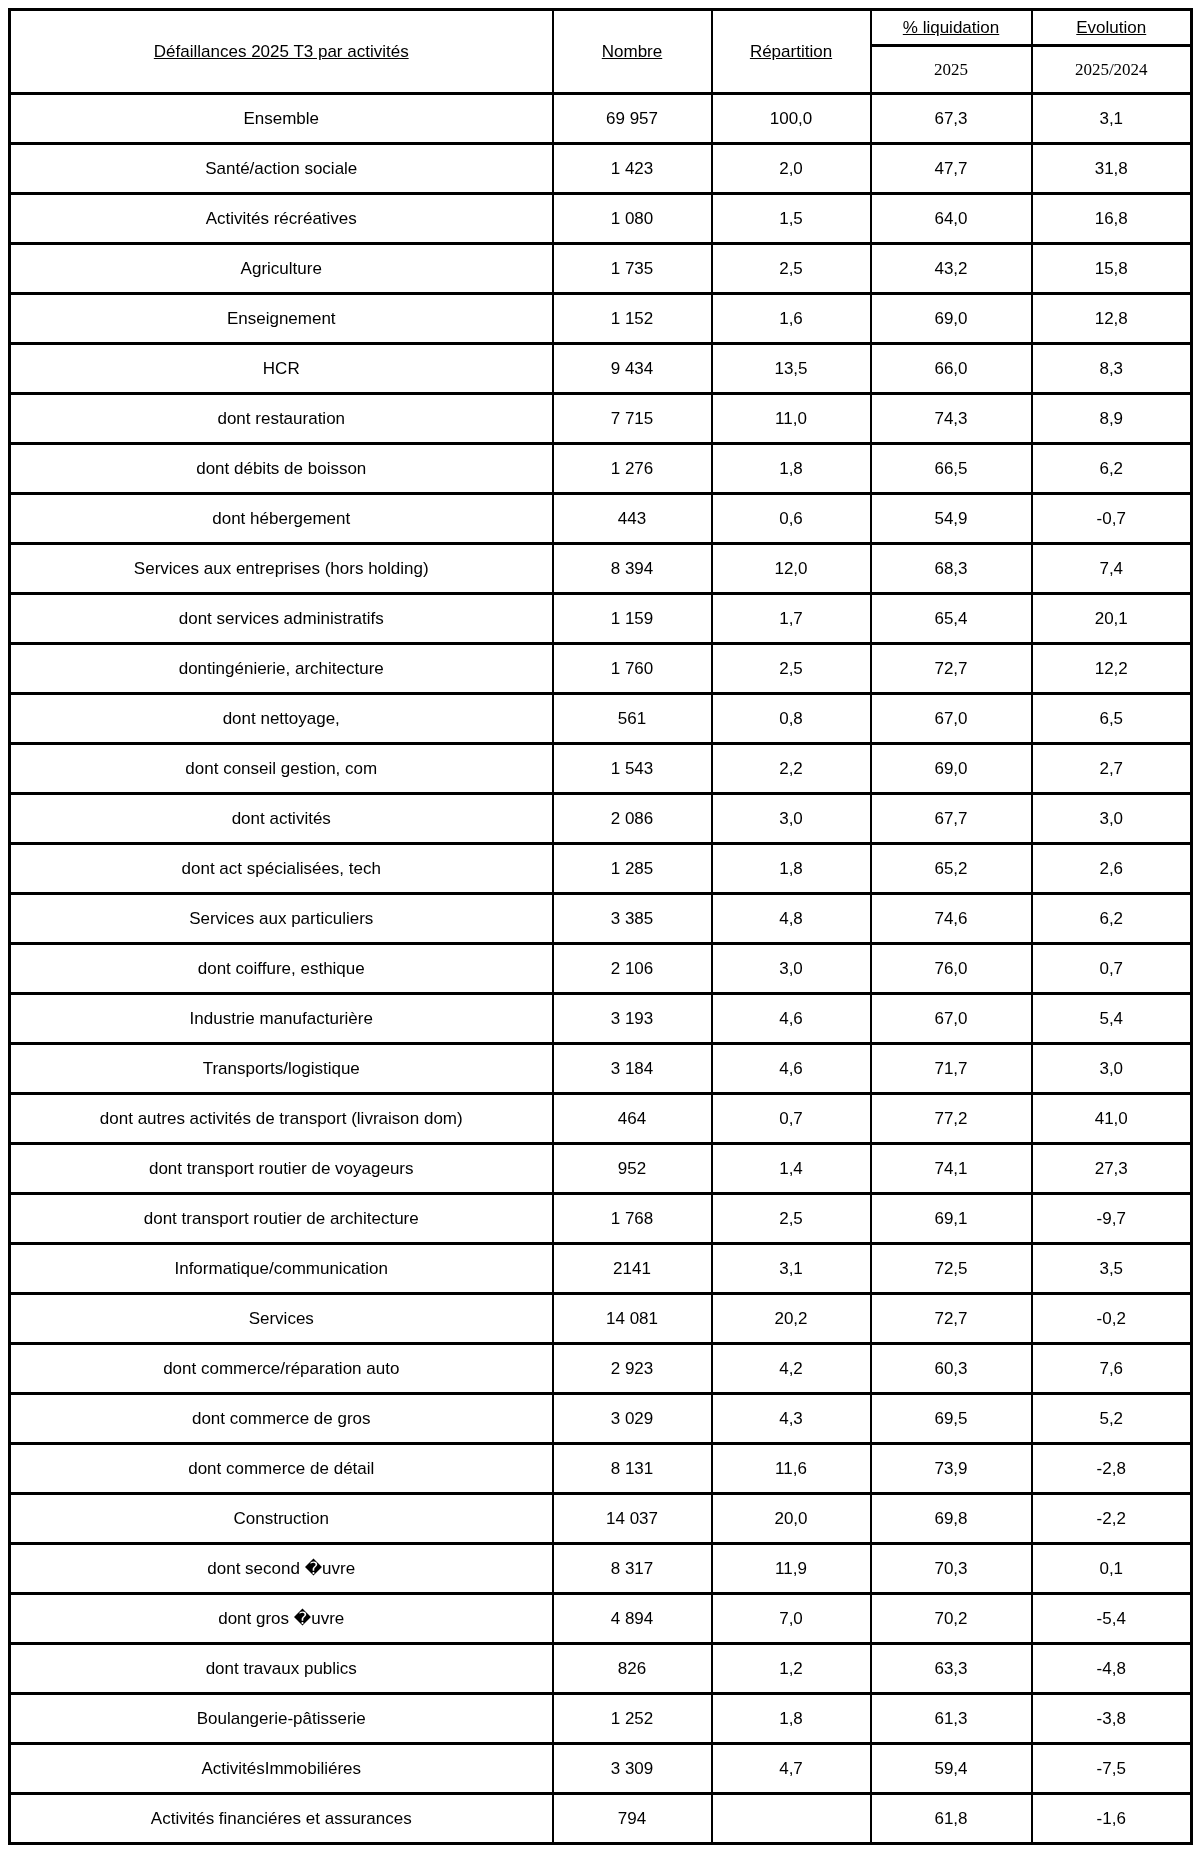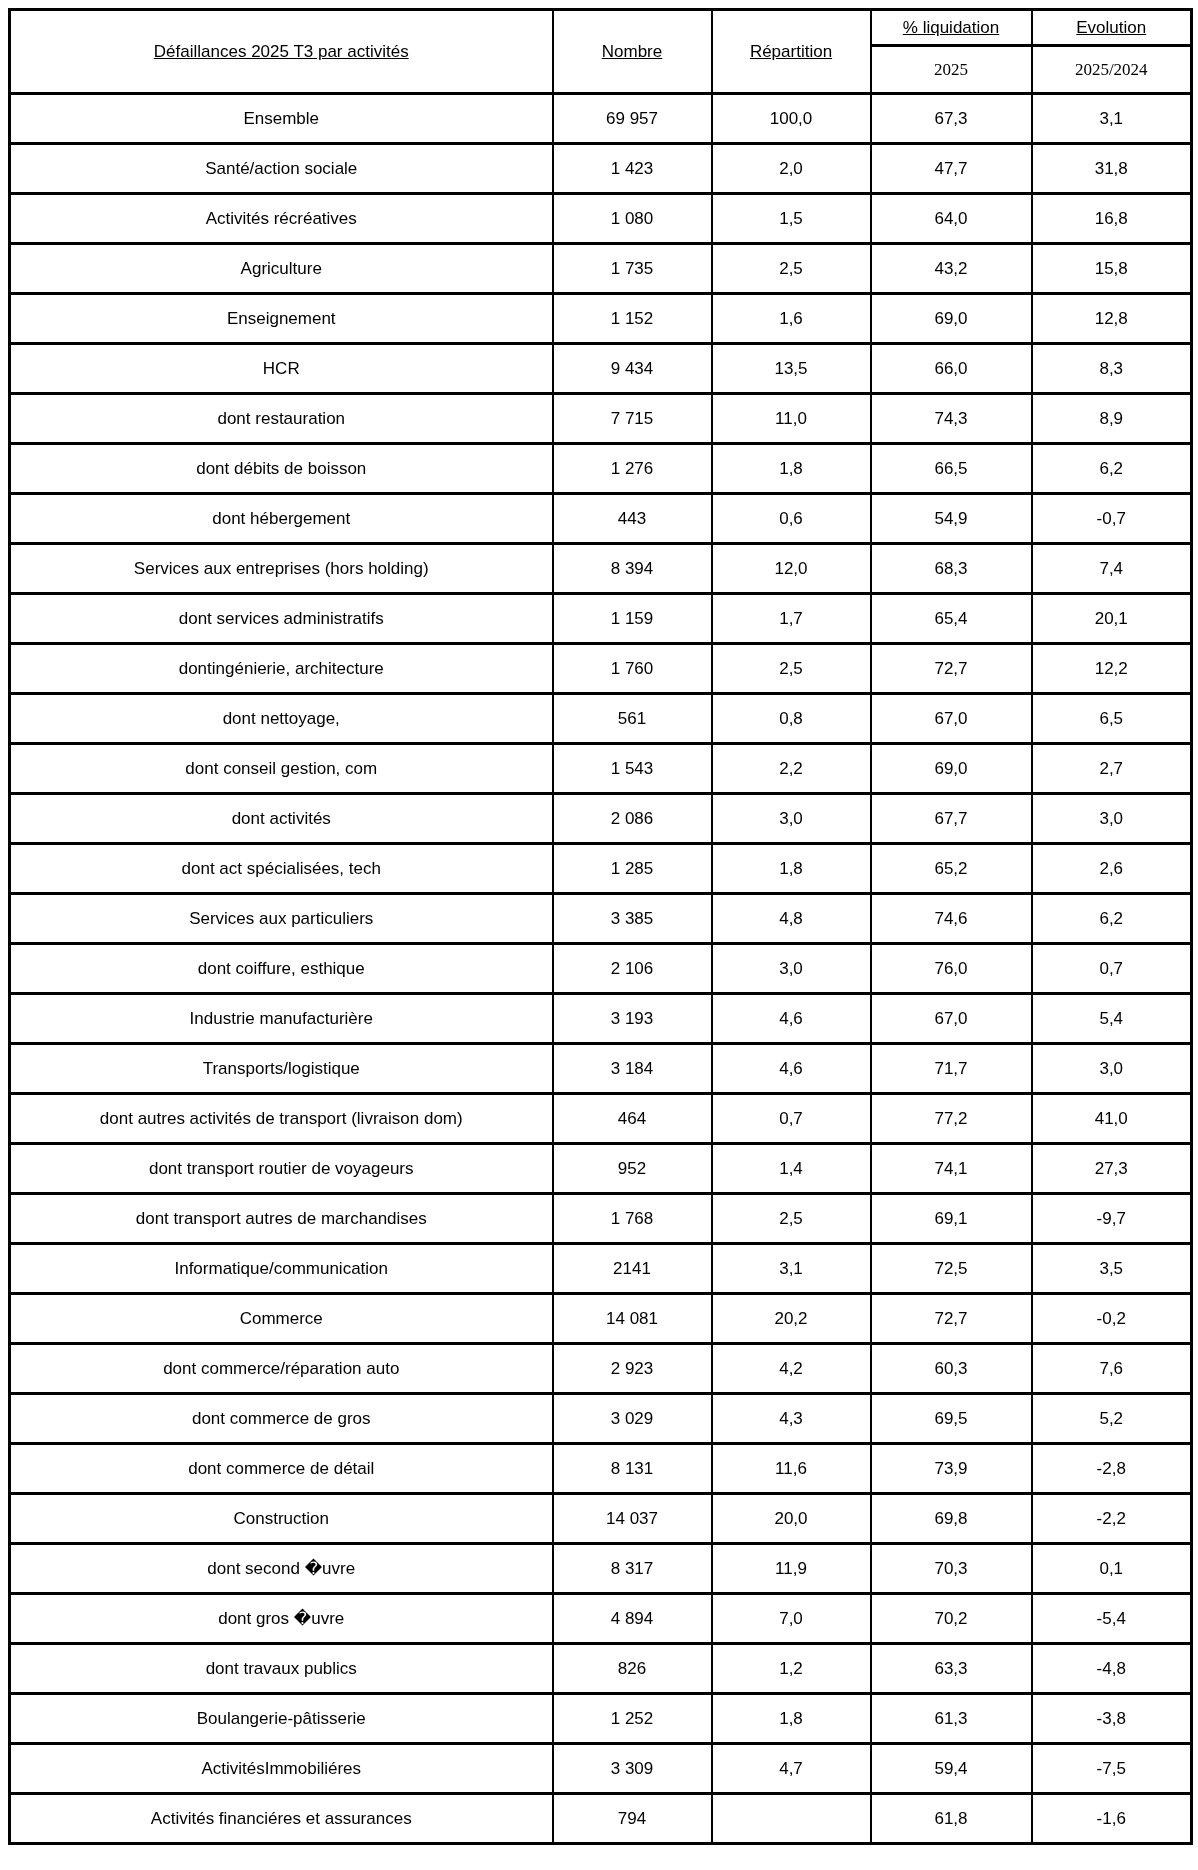--- a/index.html
+++ b/index.html
@@ -221,35 +221,35 @@
           <td>41,0</td>
         </tr>
         <tr>
           <td>dont transport routier de voyageurs</td>
           <td>952</td>
           <td>1,4</td>
           <td>74,1</td>
           <td>27,3</td>
         </tr>
         <tr>
-          <td>dont transport autres de marchandises</td>
+          <td>dont transport routier de architecture</td>
           <td>1 768</td>
           <td>2,5</td>
           <td>69,1</td>
           <td>-9,7</td>
         </tr>
         <tr>
           <td>Informatique/communication</td>
           <td>2141</td>
           <td>3,1</td>
           <td>72,5</td>
           <td>3,5</td>
         </tr>
         <tr>
-          <td>Commerce</td>
+          <td>Services</td>
           <td>14 081</td>
           <td>20,2</td>
           <td>72,7</td>
           <td>-0,2</td>
         </tr>
         <tr>
           <td>dont commerce/réparation auto</td>
           <td>2 923</td>
           <td>4,2</td>
           <td>60,3</td>

